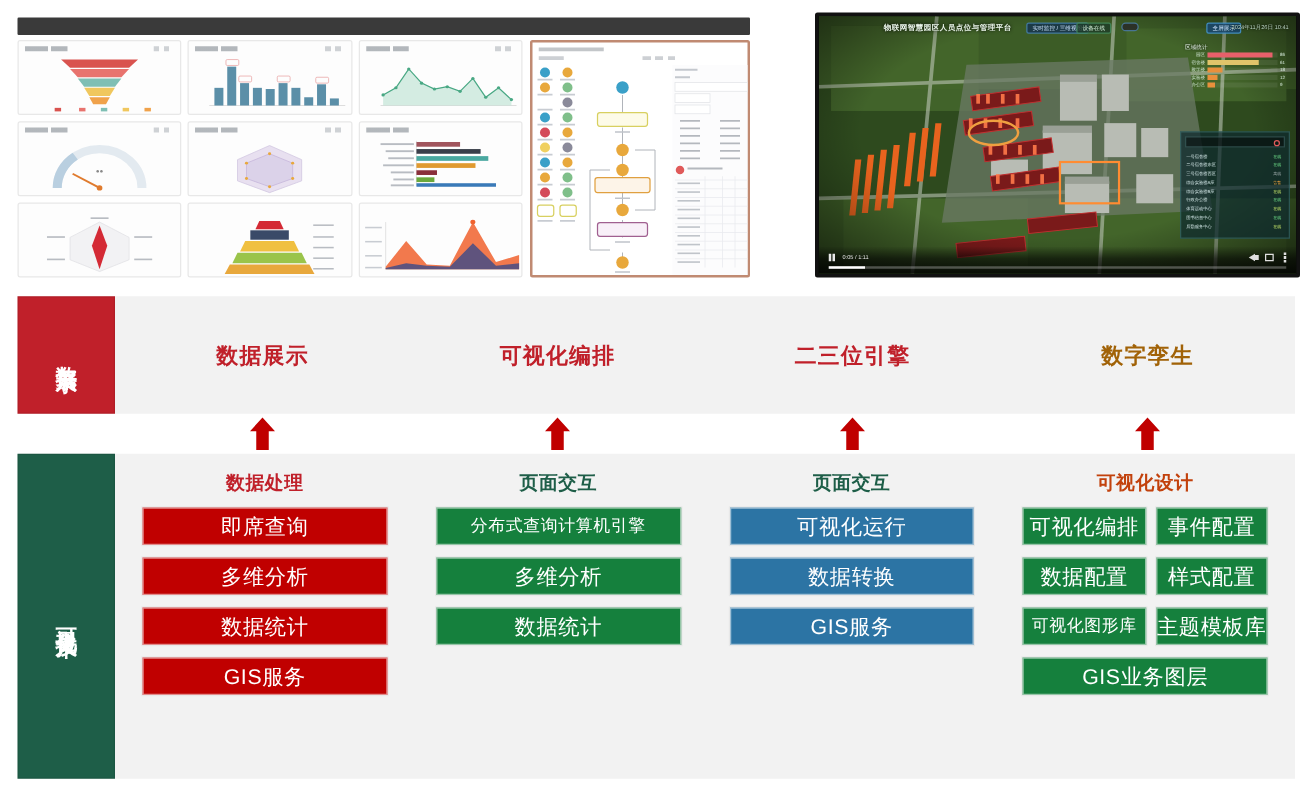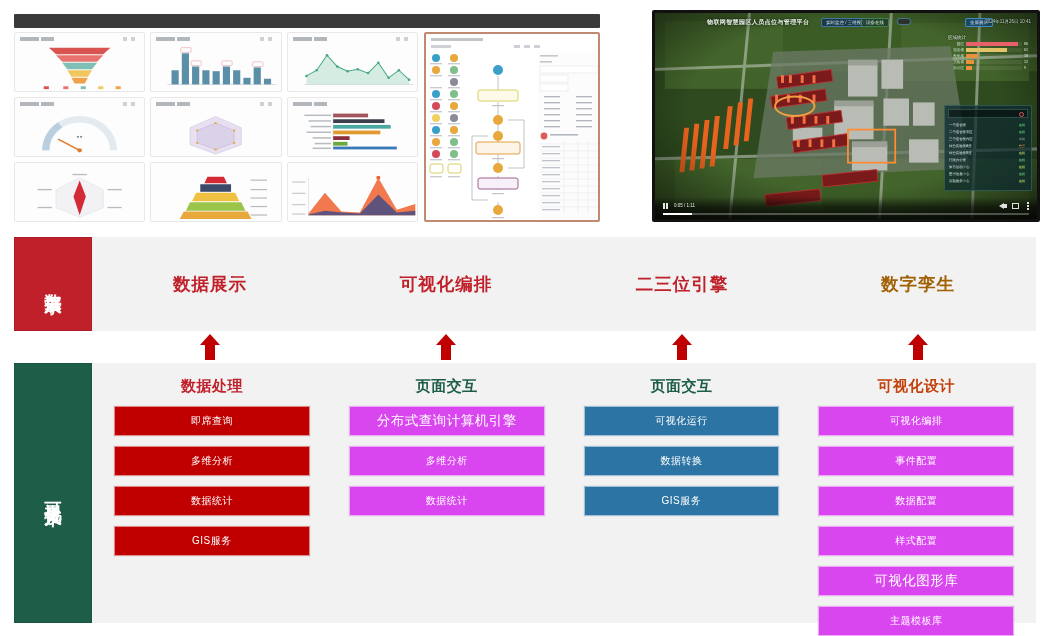--- a/index.html
+++ b/index.html
@@ -169,27 +169,27 @@
     display: grid; grid-template-columns: repeat(4, 1fr);
     padding: 14px 10px 14px 10px; gap: 15px;
   }
   .tech-col { display: flex; flex-direction: column; align-items: center; padding: 0 12px; }
   .tech-col .sub {
     font-weight: bold; font-size: 15px; margin-bottom: 10px; letter-spacing: .5px;
   }
   .chips { width: 100%; display: flex; flex-direction: column; gap: 10px; }
   .chip {
     height: 30px; display: flex; align-items: center; justify-content: center;
-    color: #ffffff; font-size: 10px; letter-spacing: .5px;
+    color: #ffffff; font-size: 17px; letter-spacing: .5px;
     border: 1px solid rgba(255,255,255,.55);
     box-shadow: 0 0 0 1px rgba(0,0,0,.04);
     white-space: nowrap;
   }
   .chip.red { background: #C00000; }
-  .chip.green { background: #d946ef; }
+  .chip.green { background: #15803d; }
   .chip.blue { background: #2C74A4; }
   .chips.pair { display: grid; grid-template-columns: 1fr; gap: 10px 8px; }
   .chips.pair .full { grid-column: 1 / span 2; }
   .chip.sm { font-size: 13.5px; }
 </style>
 </head>
 <body>
 
 <div class="page">
 
@@ -794,18 +794,19 @@
         </div>
         <div class="tech-col">
           <div class="sub" style="color: #c2410c;">可视化设计</div>
           <div class="chips pair">
             <div class="chip green">可视化编排</div>
             <div class="chip green">事件配置</div>
             <div class="chip green">数据配置</div>
             <div class="chip green">样式配置</div>
             <div class="chip green sm">可视化图形库</div>
             <div class="chip green">主题模板库</div>
+            <div class="chip green full">GIS业务图层</div>
           </div>
         </div>
       </div>
   </div>
 
 </div>
 
 </body></html>

